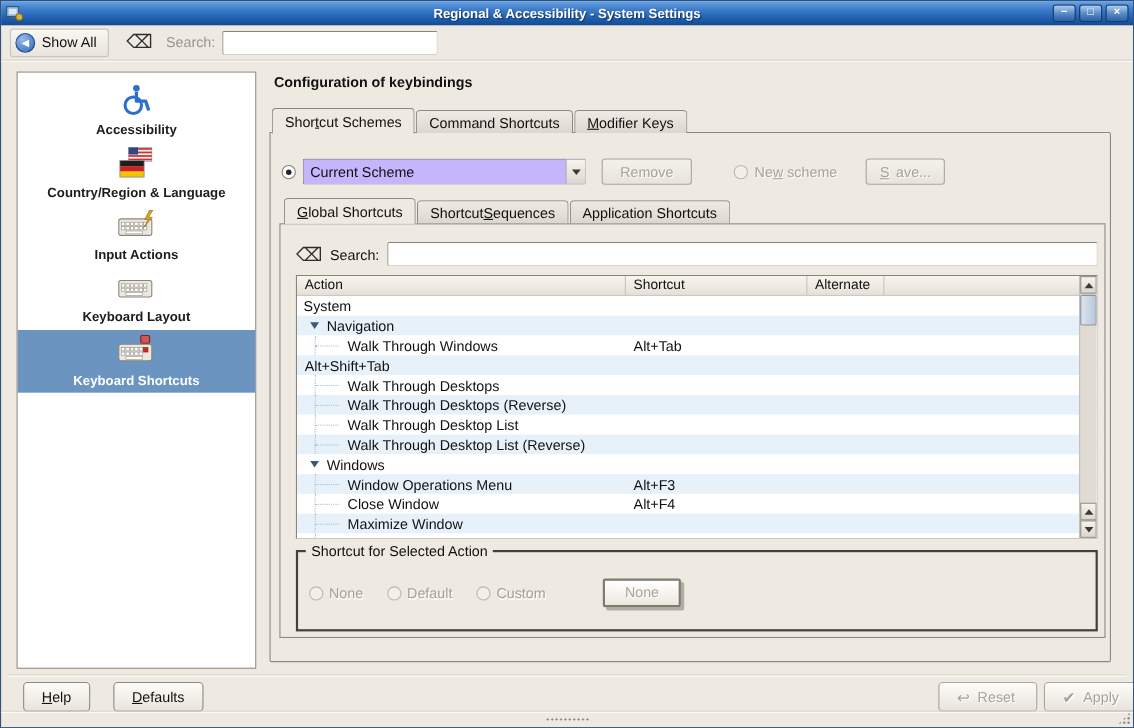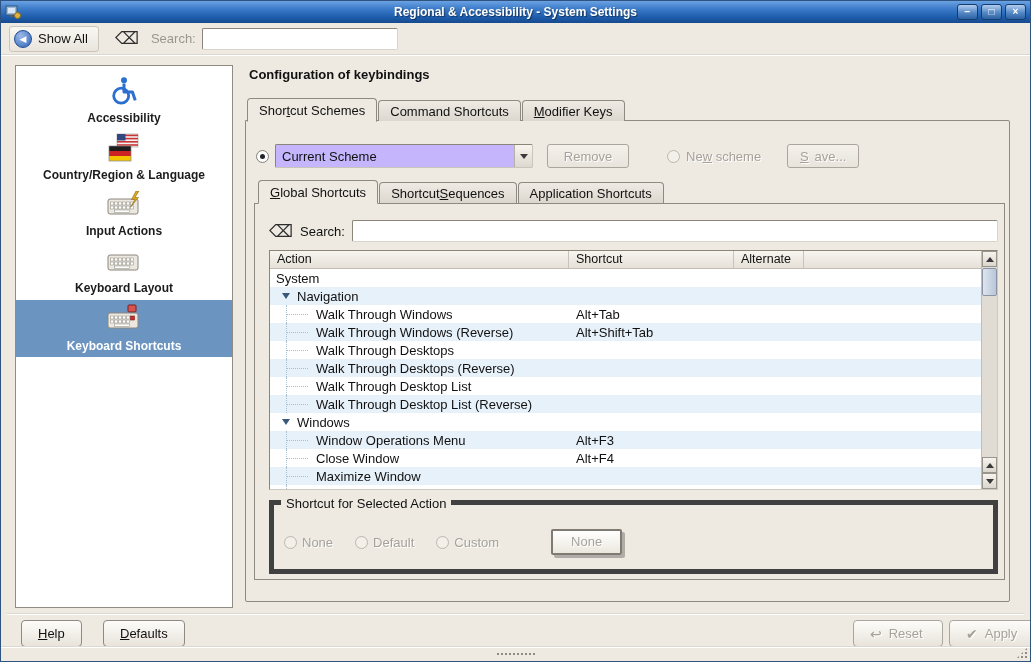--- a/index.html
+++ b/index.html
@@ -172,21 +172,21 @@
     background:linear-gradient(#f7f4ee,#dbd6cd); border:1px solid #9a958c;
     display:flex; align-items:center; justify-content:center;
   }
   .sbtn.top { top:0; } .sbtn.b1 { bottom:16px; } .sbtn.b2 { bottom:0; }
   .sthumb {
     position:absolute; top:17px; left:0; width:15px; height:28px;
     background:linear-gradient(90deg,#dde5ef,#b9c6d8); border:1px solid #8a94a4; border-radius:2px;
   }
 
   
-  .groupbox { position:absolute; top:296px; left:14px; right:6px; height:74px; border:5px solid #404040; }
+  .groupbox { position:absolute; top:296px; left:14px; right:6px; height:74px; border:2px solid #404040; }
   .legend { position:absolute; top:-9px; left:7px; background:#eeeae2; padding:0 5px; font-size:13px; }
   .gb-row { position:absolute; top:24px; left:10px; display:flex; align-items:center; }
   .gb-row .rlabel { margin:0 0 0 5px; }
   .gb-row .pair { display:flex; align-items:center; margin-right:22px; }
   .kshort-btn {
     margin-left:30px; padding:3px 18px 4px; font-size:13px;
     color:#a8a49c; text-shadow:1px 1px 0 #fff;
     background:linear-gradient(#ffffff,#ebe8dd);
     border:2px solid #7f7b73; border-radius:2px;
     box-shadow:3px 3px 0 rgba(100,100,100,.45);
@@ -415,23 +415,20 @@
           <div class="c-alt"></div>
         </div>
         <div class="trow lvl2">
           <div class="c-action">
               <span>Walk Through Windows</span>
             </div>
           <div class="c-shortcut">Alt+Tab</div>
           <div class="c-alt"></div>
         </div>
         <div class="trow alt lvl2">
-          <div class="c-action">
-              <span>Walk Through Windows (Reverse)</span>
-            </div>
           <div class="c-shortcut">Alt+Shift+Tab</div>
           <div class="c-alt"></div>
         </div>
         <div class="trow lvl2">
           <div class="c-action">
               <span>Walk Through Desktops</span>
             </div>
           <div class="c-shortcut"></div>
           <div class="c-alt"></div>
         </div>

